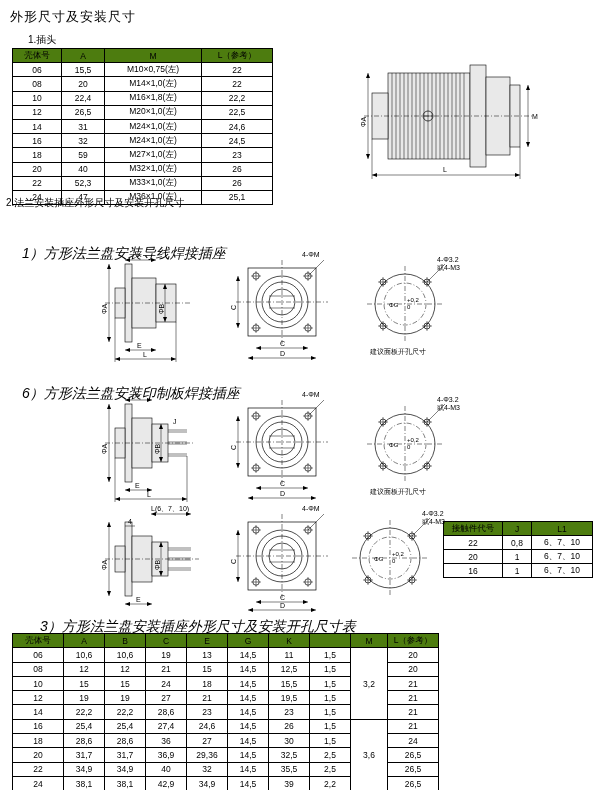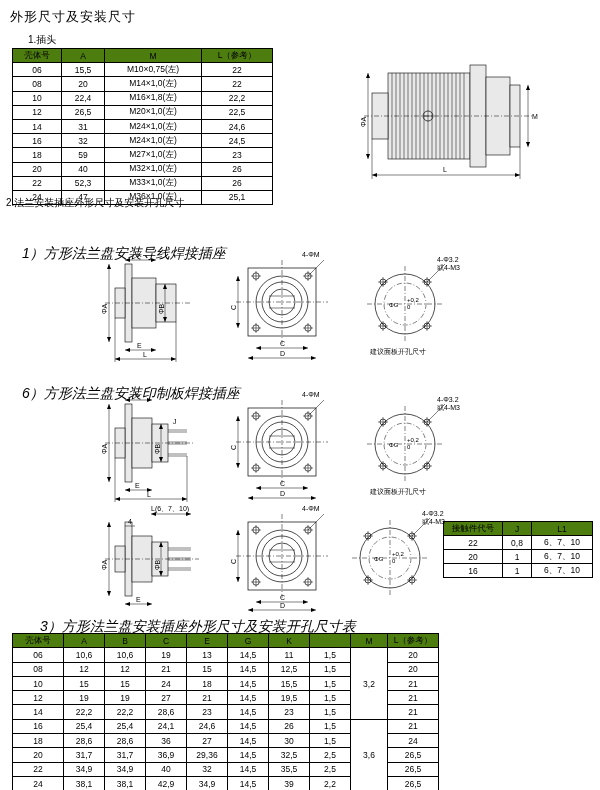--- a/index.html
+++ b/index.html
@@ -250,21 +250,21 @@
           <td class="cN">23</td>
           <td class="cN">14,5</td>
           <td class="cN">23</td>
           <td class="cN">1,5</td>
           <td class="cL">21</td>
         </tr>
         <tr>
           <td class="c0">16</td>
           <td class="cN">25,4</td>
           <td class="cN">25,4</td>
-          <td class="cN">24,1</td>
+          <td class="cN">27,4</td>
           <td class="cN">24,6</td>
           <td class="cN">14,5</td>
           <td class="cN">26</td>
           <td class="cN">1,5</td>
           <td class="cM" rowspan="5">3,6</td>
           <td class="cL">21</td>
         </tr>
         <tr>
           <td class="c0">18</td>
           <td class="cN">28,6</td>

